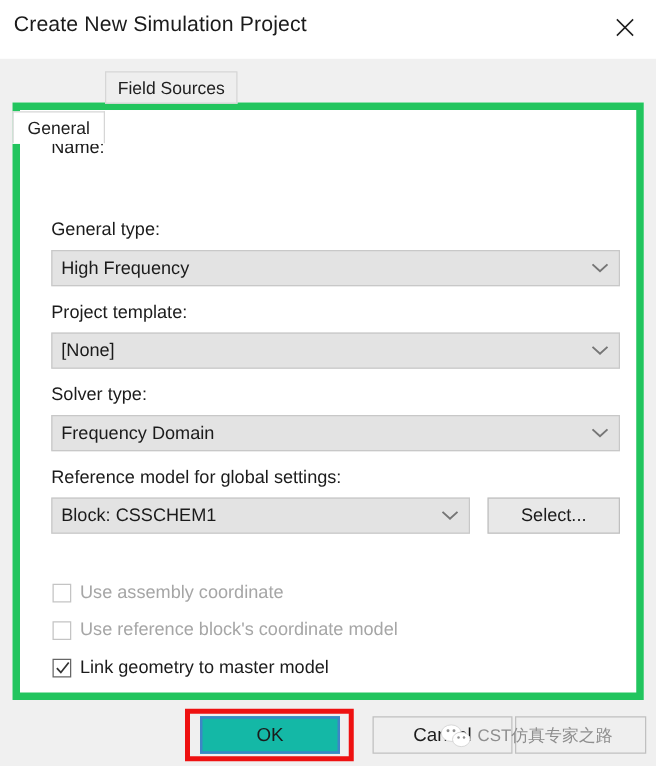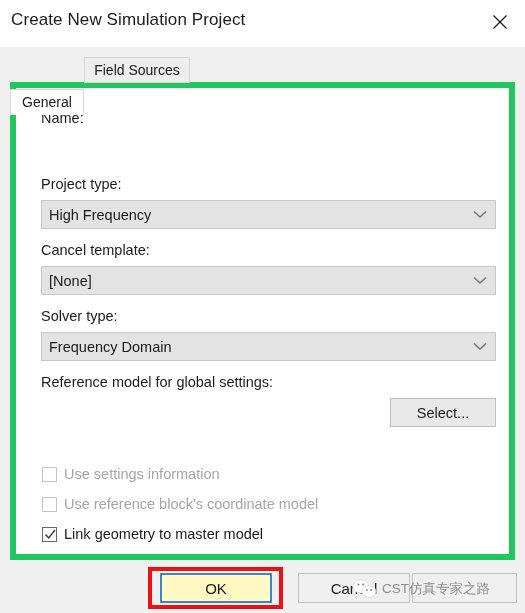--- a/index.html
+++ b/index.html
@@ -221,21 +221,21 @@
   .checkrow.disabled .cb-label { color: #a6a6a6; }
 
   #check-assembly { top: 375px; }
   #check-refblock { top: 405px; }
   #check-link { top: 435px; }
 
   
   .footer-btn {
     position: absolute;
     height: 30px;
-    background: #fef9c3;
+    background: #14b8a6;
     border: 1px solid #c0c0c0;
     box-sizing: border-box;
     font-size: 15px;
     color: #1b1b1b;
     display: flex;
     align-items: center;
     justify-content: center;
     cursor: pointer;
   }
   #ok-btn {
@@ -315,56 +315,64 @@
   <div id="tabstrip">
     <div class="tab active">General</div>
     <div class="tab inactive">Field Sources</div>
   </div>
 
   <div id="panel">
 
     <div class="field-label" style="left:25px; top:22px;">Name:</div>
 
 
-    <div class="field-label" style="left:25px; top:88px;">Project type:</div>
+    <div class="field-label" style="left:25px; top:88px;">General type:</div>
     <div class="combo" id="combo-project-type">
       <span class="combo-text">High Frequency</span>
       <span class="chevron">
         <svg width="14" height="9" viewBox="0 0 14 9">
             <polyline points="1,1.5 7,7 13,1.5" fill="none" stroke="#767676" stroke-width="1.6"></polyline>
           </svg>
       </span>
     </div>
 
-    <div class="field-label" style="left:25px; top:154px;">Cancel template:</div>
+    <div class="field-label" style="left:25px; top:154px;">Project template:</div>
     <div class="combo" id="combo-project-template">
       <span class="combo-text">[None]</span>
       <span class="chevron">
         <svg width="14" height="9" viewBox="0 0 14 9">
             <polyline points="1,1.5 7,7 13,1.5" fill="none" stroke="#767676" stroke-width="1.6"></polyline>
           </svg>
       </span>
     </div>
 
     <div class="field-label" style="left:25px; top:220px;">Solver type:</div>
     <div class="combo" id="combo-solver-type">
       <span class="combo-text">Frequency Domain</span>
       <span class="chevron">
         <svg width="14" height="9" viewBox="0 0 14 9">
             <polyline points="1,1.5 7,7 13,1.5" fill="none" stroke="#767676" stroke-width="1.6"></polyline>
           </svg>
       </span>
     </div>
 
     <div class="field-label" style="left:25px; top:286px;">Reference model for global settings:</div>
+    <div class="combo" id="combo-reference-model">
+      <span class="combo-text">Block: CSSCHEM1</span>
+      <span class="chevron">
+        <svg width="14" height="9" viewBox="0 0 14 9">
+            <polyline points="1,1.5 7,7 13,1.5" fill="none" stroke="#767676" stroke-width="1.6"></polyline>
+          </svg>
+      </span>
+    </div>
     <div id="select-btn">Select...</div>
 
     <div class="checkrow disabled" id="check-assembly">
       <span class="cbox"></span>
-      <span class="cb-label">Use settings information</span>
+      <span class="cb-label">Use assembly coordinate</span>
     </div>
 
     <div class="checkrow disabled" id="check-refblock">
       <span class="cbox"></span>
       <span class="cb-label">Use reference block's coordinate model</span>
     </div>
 
     <div class="checkrow" id="check-link">
       <span class="cbox">
         <svg width="13" height="13" viewBox="0 0 13 13">

